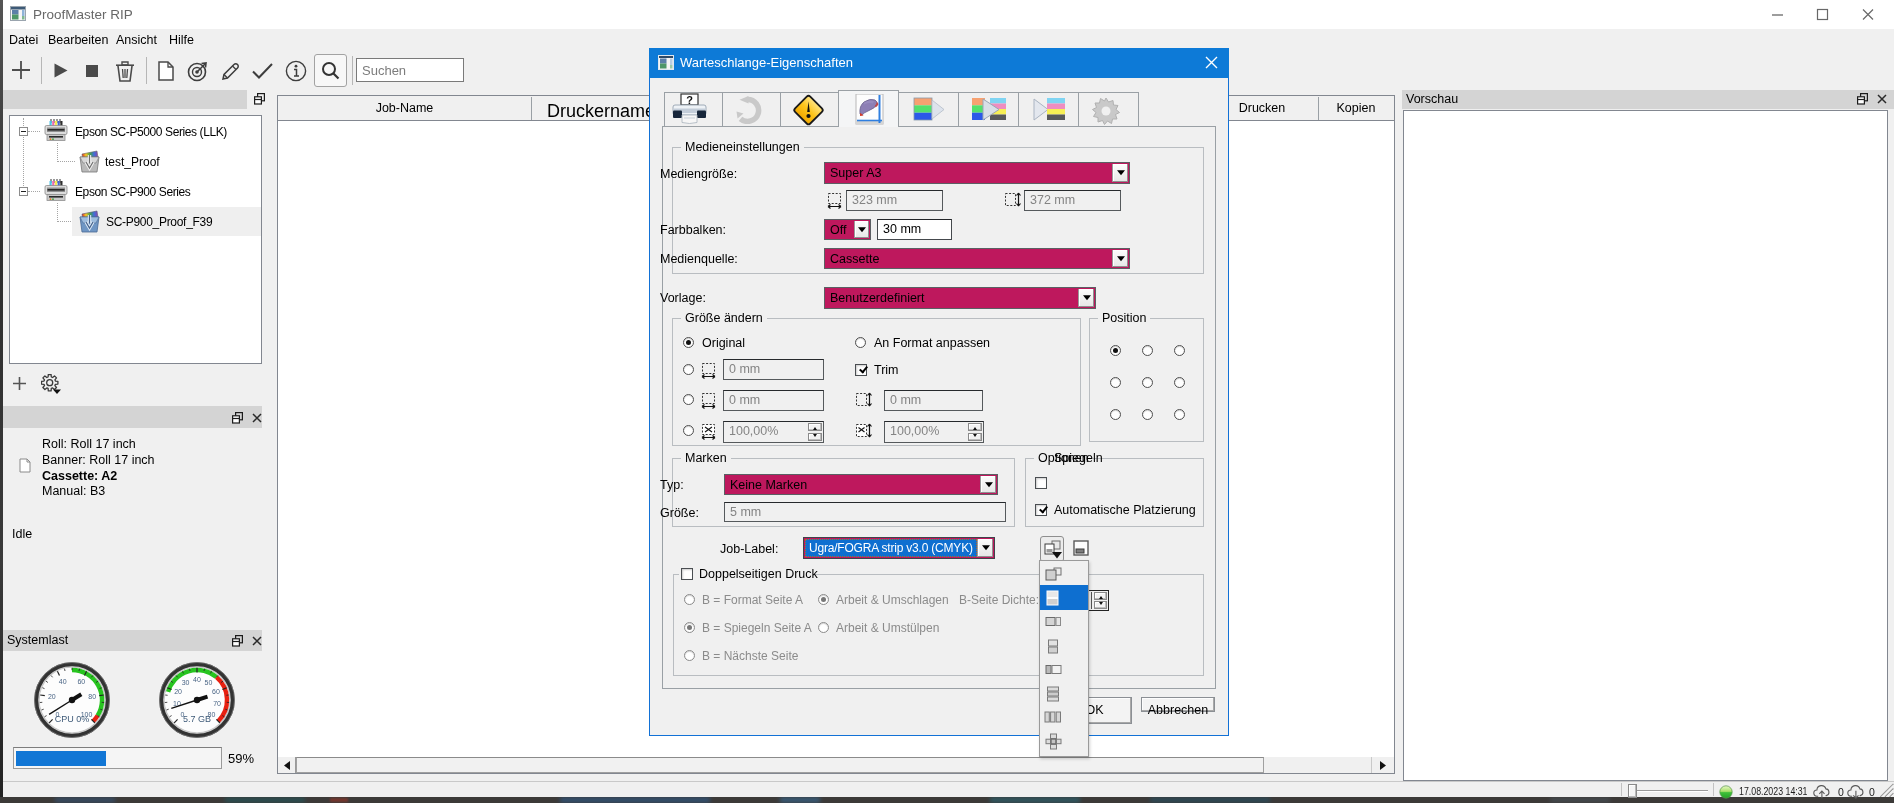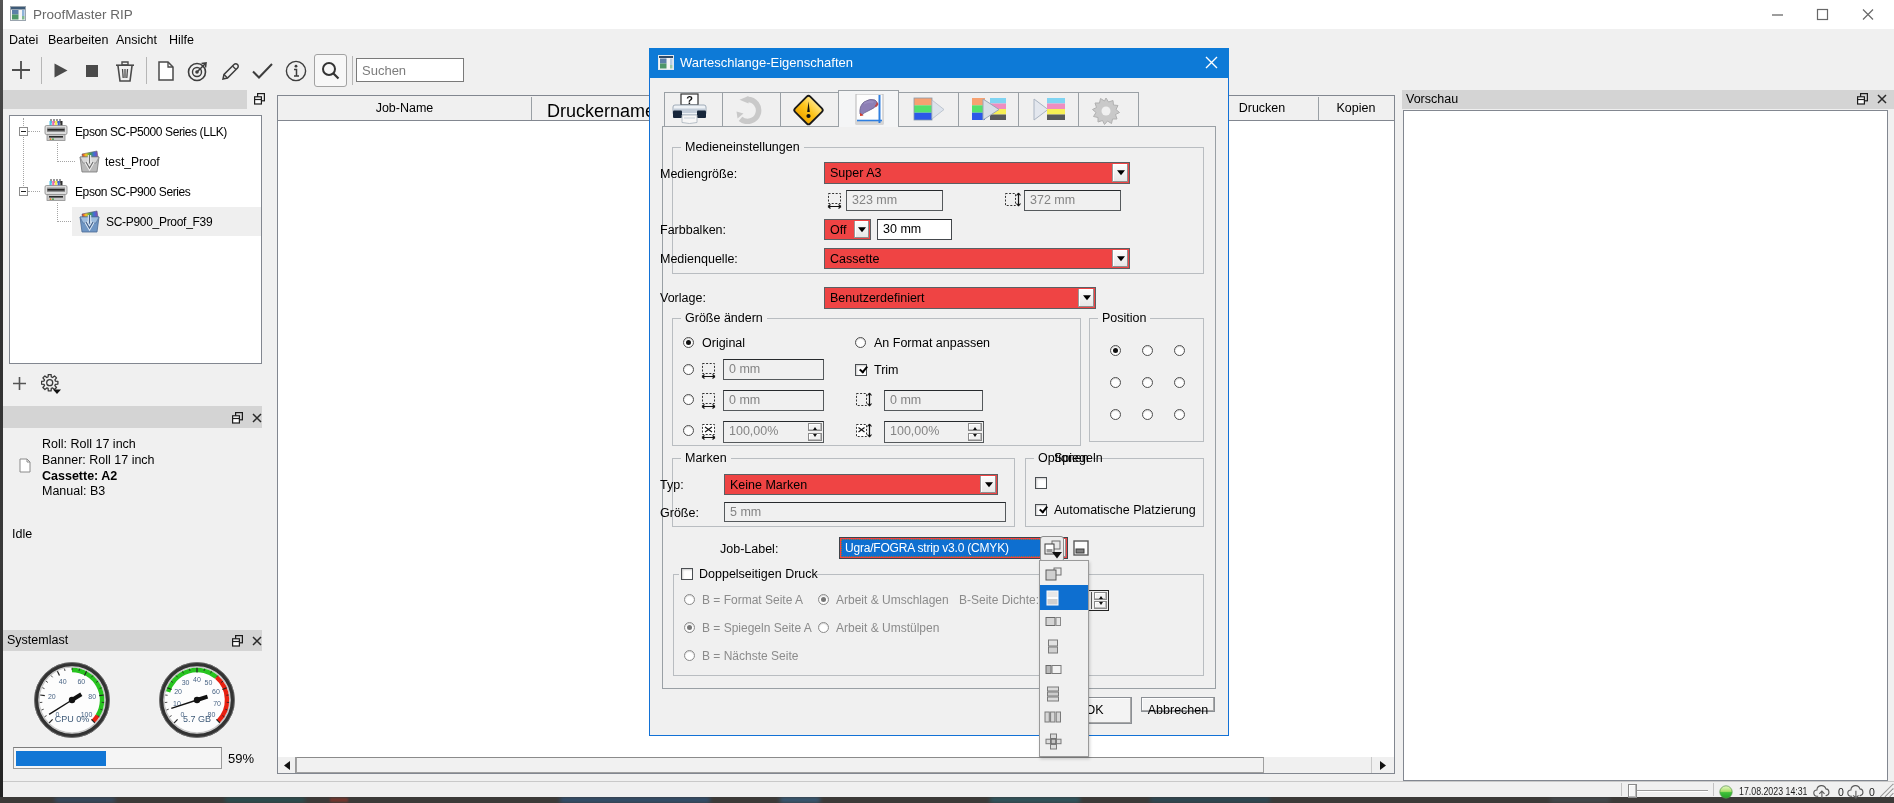--- a/index.html
+++ b/index.html
@@ -6,21 +6,21 @@
 .ab{position:absolute}
 svg{display:block}
 .hdrbar{background:#d4d4d4}
 .gb{position:absolute;border:1px solid #b9bdc1}
 .gb>span{position:absolute;top:-8px;left:8px;background:#f0f0f0;padding:0 4px;font-size:12.5px;white-space:nowrap}
 .lbl{position:absolute;font-size:12.5px;white-space:nowrap}
 .rlbl{position:absolute;font-size:12.5px;white-space:nowrap;text-align:left}
 .dis{color:#8b8b8b;font-size:12px}
 .in{position:absolute;background:#f0f0f0;border:1px solid #55595c;border-top-color:#26292c;color:#848484;font-size:12.5px;padding:2px 5px;white-space:nowrap;overflow:hidden}
 .ine{position:absolute;background:#fff;border:1px solid #45494d;border-top-color:#222528;color:#000;font-size:12.5px;padding:2px 5px;white-space:nowrap;overflow:hidden}
-.combo{position:absolute;background:#ef4444;border:1px solid #5b5f63;font-size:12.5px;white-space:nowrap}
+.combo{position:absolute;background:#be185d;border:1px solid #5b5f63;font-size:12.5px;white-space:nowrap}
 .combo .tx{position:absolute;left:5px;top:50%;transform:translateY(-50%)}
 .cbtn{position:absolute;right:1px;top:1px;bottom:1px;width:16px;background:linear-gradient(#fdfdfd,#e6e6e6);border-left:1px solid #9a9a9a;box-shadow:inset -1px -1px 0 #8f8f8f,inset 1px 1px 0 #fff}
 .cbtn:after{content:"";position:absolute;left:50%;top:50%;transform:translate(-50%,-30%);border:4px solid transparent;border-top:5px solid #000}
 .radio{position:absolute;width:11px;height:11px;border-radius:50%;background:#fff;border:1px solid #4f4f4f;box-shadow:inset 0 1px 1px rgba(0,0,0,.18)}
 .radio.sel:after{content:"";position:absolute;left:2px;top:2px;width:5px;height:5px;border-radius:50%;background:#111}
 .radio.gr{border-color:#8a8a8a}
 .radio.gr.sel:after{background:#777}
 .chk{position:absolute;width:12px;height:12px;background:#fff;border:1px solid #4a4e52;box-shadow:inset 1px 1px 2px rgba(0,0,0,.2)}
 .chk.on:after{content:"";position:absolute;left:2px;top:0px;width:6px;height:3px;border-left:2px solid #000;border-bottom:2px solid #000;transform:rotate(-50deg) translate(0,2px)}
 .spin{position:absolute;right:1px;top:1px;bottom:1px;width:16px}
@@ -641,21 +641,21 @@
 
 <div class="gb" style="left:1025px;top:458px;width:179px;height:69px">
     <span>Optionen</span>
   </div>
 <div class="chk" style="left:1035px;top:477px"></div>
 <div class="lbl" style="left:1054px;top:451px">Spiegeln</div>
 <div class="chk on" style="left:1035px;top:504px"></div>
 <div class="lbl" style="left:1054px;top:503px">Automatische Platzierung</div>
 
 <div class="rlbl" style="left:720px;top:542px;width:112px">Job-Label:</div>
-<div class="combo" style="left:839px;top:537px;width:229px;height:22px;border-color:#3f444a">
+<div class="combo" style="left:803px;top:537px;width:192px;height:22px;border-color:#3f444a">
  <span class="ab" style="left:1px;top:1px;right:17px;bottom:1px;background:#0e6fd0;outline:1px dotted #b06a28;outline-offset:-1px"></span>
  <span class="tx" style="color:#fff;z-index:2;font-size:12px;letter-spacing:-0.2px">Ugra/FOGRA strip v3.0 (CMYK)</span>
  <span class="cbtn"></span>
 </div>
 <div class="ab" style="left:1040px;top:536px;width:24px;height:26px;border:1px solid #8e8e8e;border-radius:3px;background:#ececec"></div>
 <svg class="ab" style="left:1044px;top:540px" width="17" height="15" viewBox="0 0 17 15">
  <rect x="8" y="1" width="8" height="8" fill="#e9e9e9" stroke="#6f6f6f"></rect>
  <rect x="1" y="4" width="9" height="10" fill="#fff" stroke="#3c3c3c"></rect>
  <rect x="2.5" y="9" width="6" height="3.5" fill="#9a9a9a"></rect>
 </svg>

